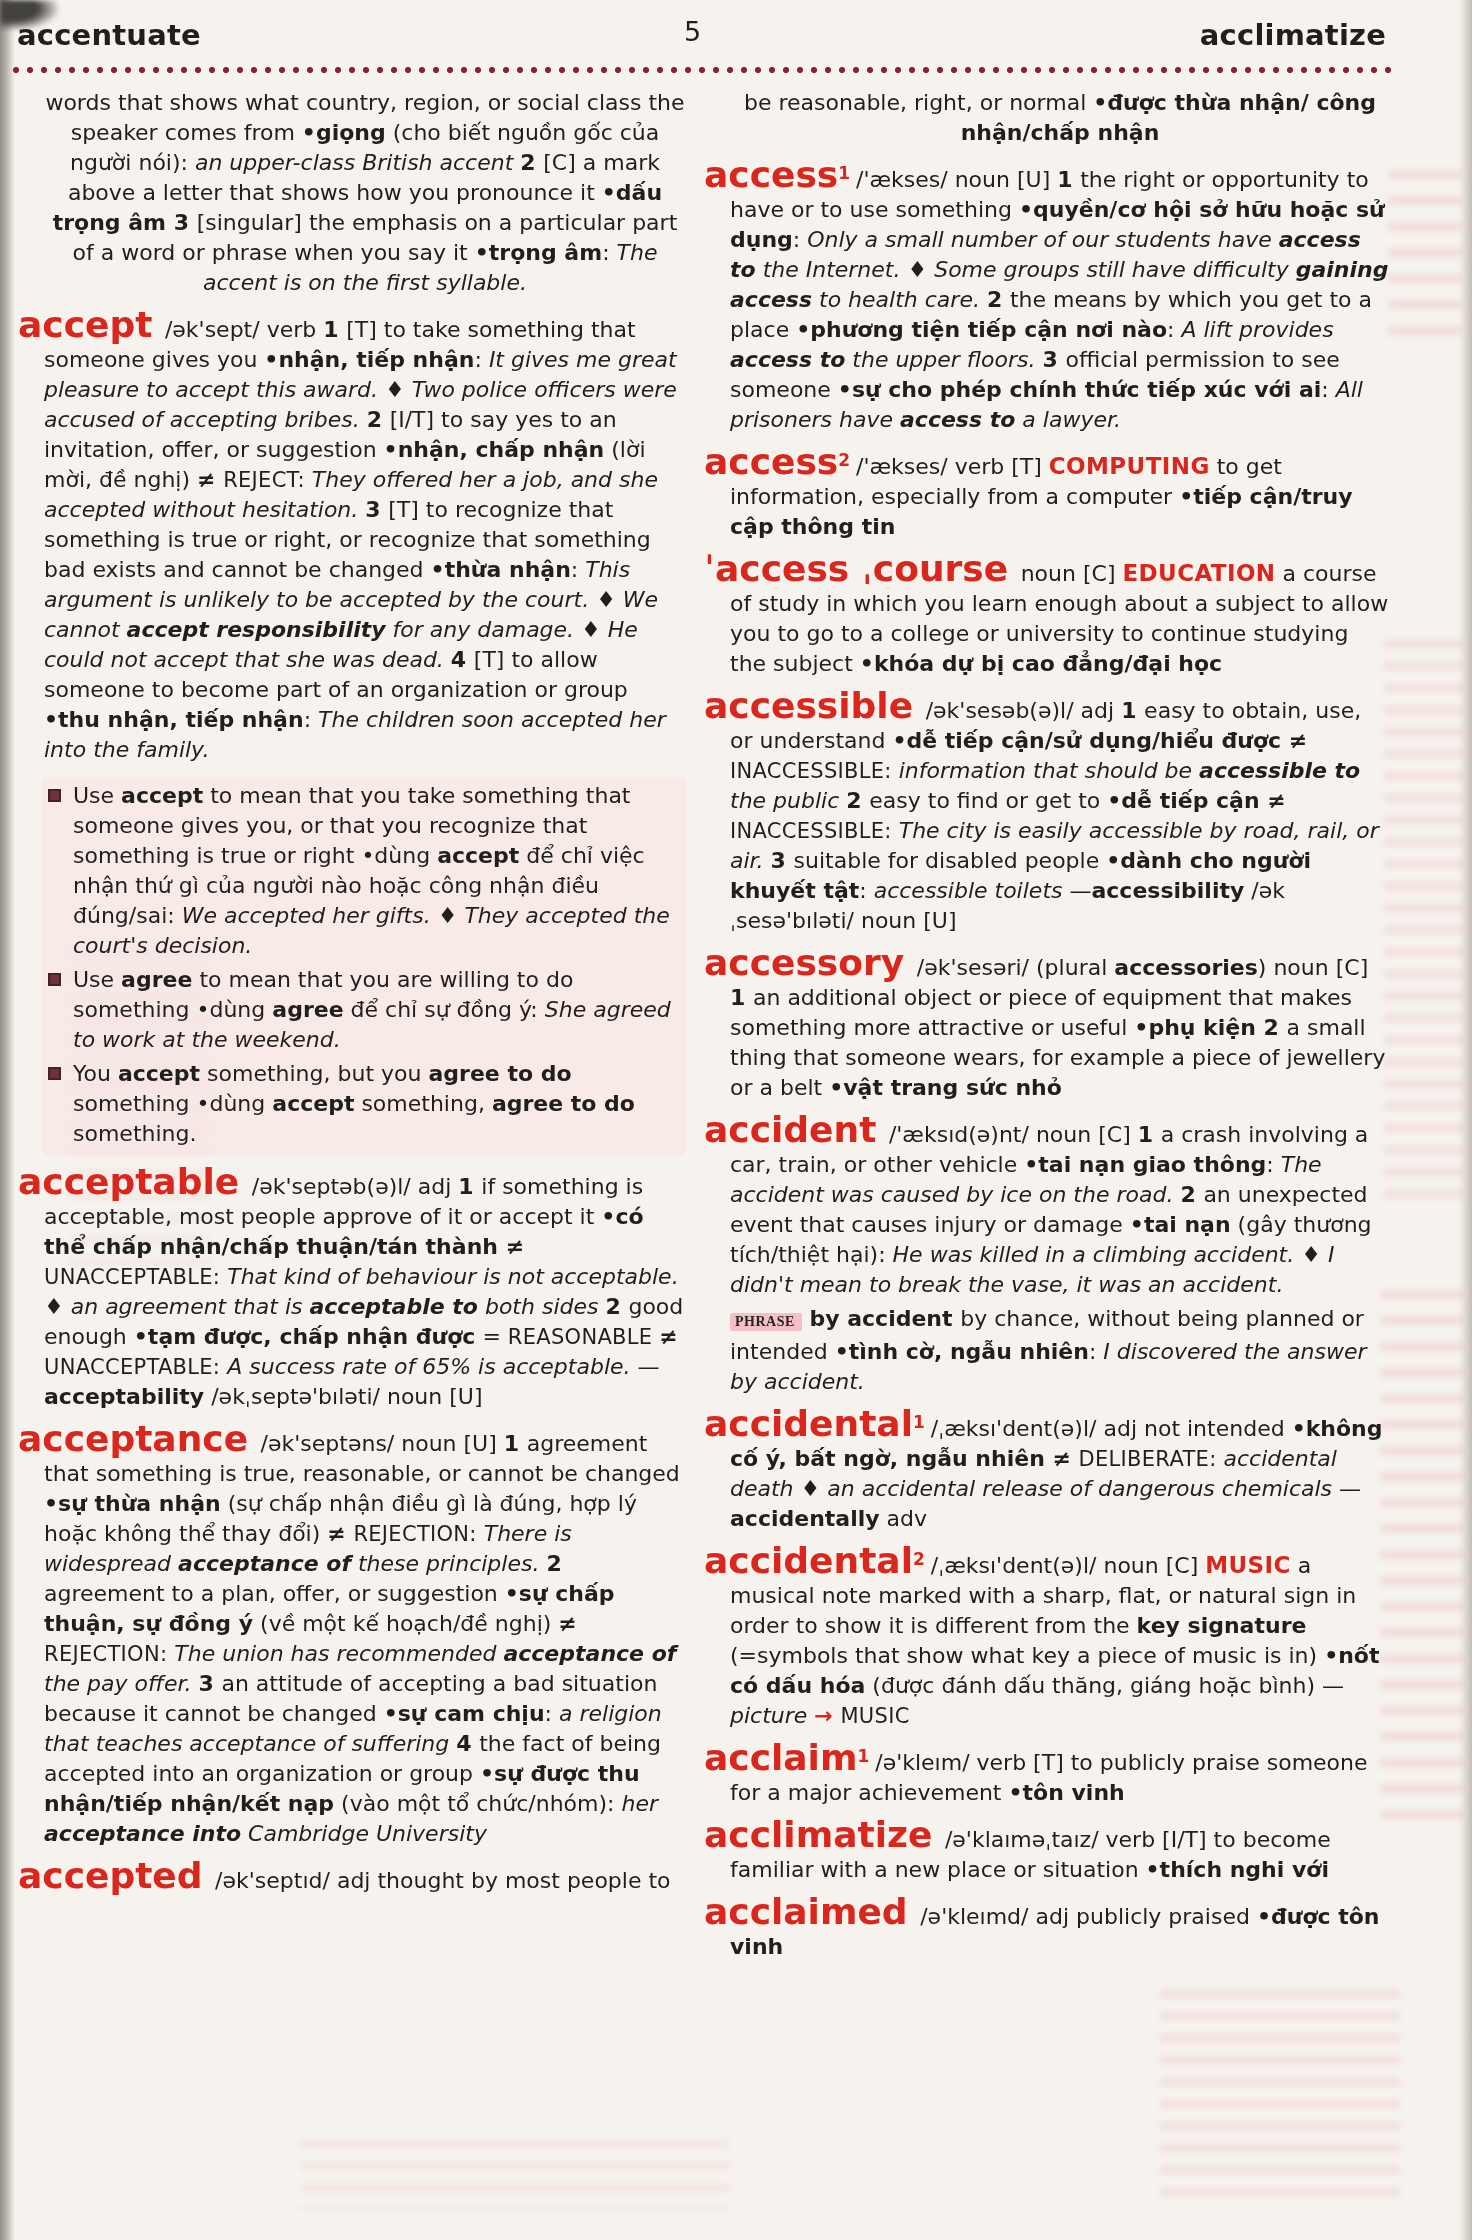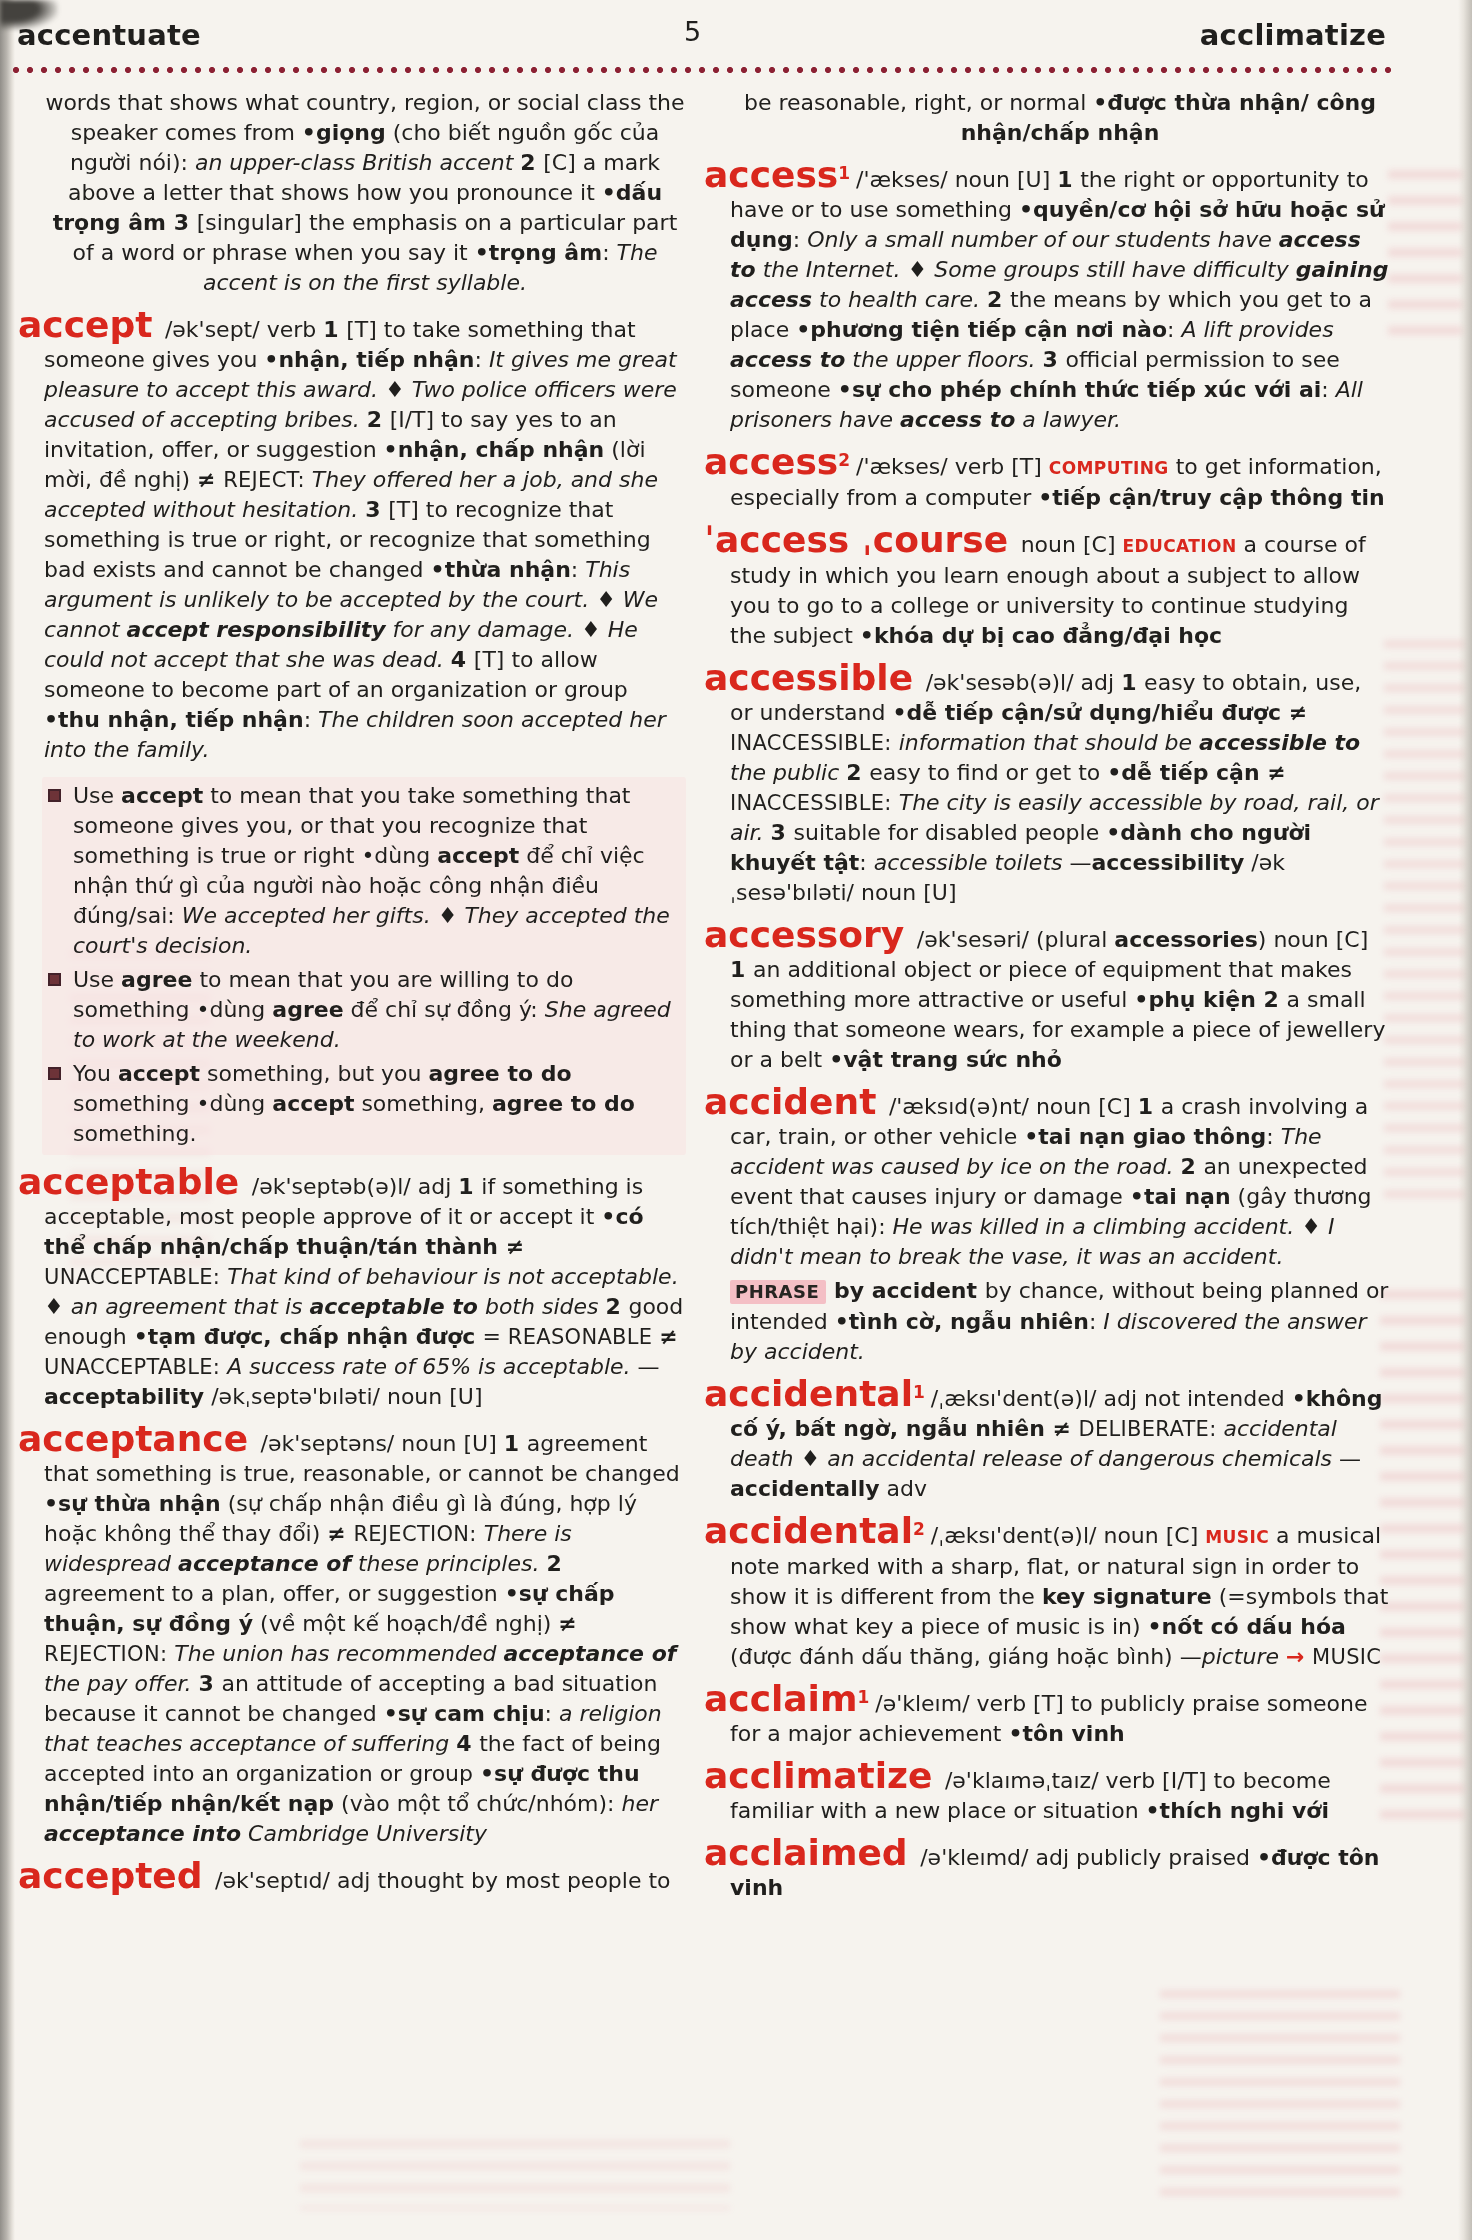--- a/index.html
+++ b/index.html
@@ -49,25 +49,25 @@
   
   .r-t{}
   .r-b{font-weight:bold;}
   .r-i{font-style:italic;}
   .r-bi{font-weight:bold;font-style:italic;}
   .r-hw{color:var(--red);font-weight:bold;font-size:36px;}
   .r-hwsup{color:var(--red);font-weight:bold;font-size:17px;vertical-align:8px;line-height:0;}
   .r-pron{}
   .r-sense{font-weight:bold;}
   .r-sc{font-size:21px;letter-spacing:.3px;}
-  .r-rsc{color:var(--red);font-weight:bold;font-size:17px;letter-spacing:.4px;}
+  .r-rsc{color:var(--red);font-weight:bold;font-size:23px;letter-spacing:.4px;}
   .r-neq{font-weight:bold;}
   .r-arrow{color:var(--red);font-weight:bold;}
-  .phrase-label{background:#f4bfc5;color:#262522;font-weight:bold;font-size:18px;
-    letter-spacing:.5px;padding:1px 7px 2px 5px;border-radius:2px;}
+  .phrase-label{background:#f4bfc5;color:#262522;font-weight:bold;font-size:14px;
+    letter-spacing:.5px;padding:1px 7px 2px 5px;border-radius:2px;font-family:Liberation Serif, serif;}
 </style>
 </head>
 <body>
 
 <div class="page">
 
   <div class="edge-left"></div>
   <div class="edge-right"></div>
   <div class="corner-mark"></div>
   <div class="bleed" style="left:1388px;top:170px;width:74px;height:180px;"></div>

